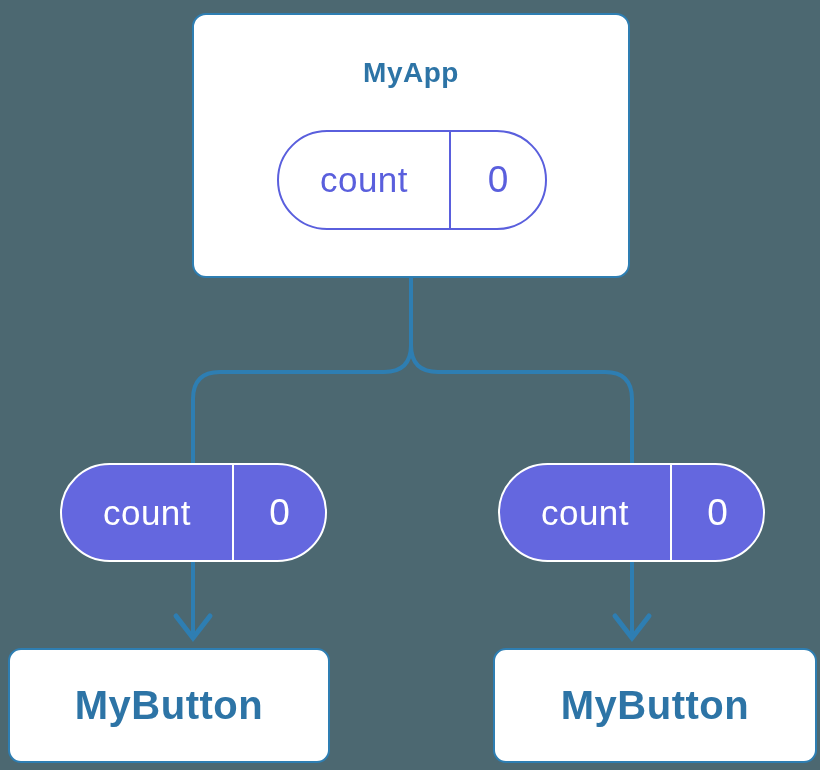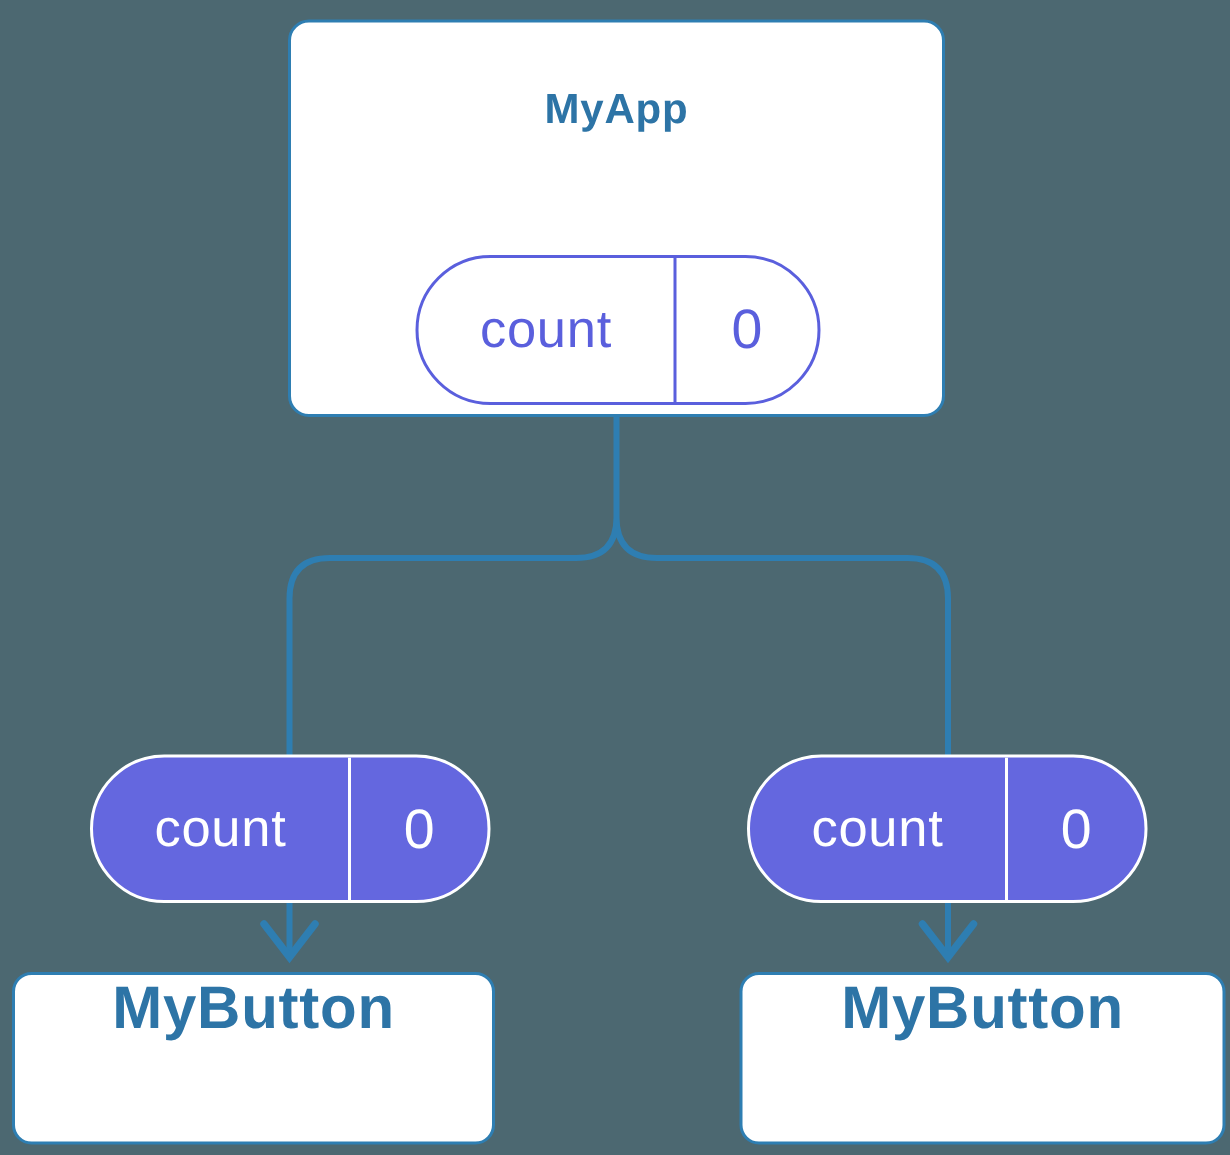--- a/index.html
+++ b/index.html
@@ -20,20 +20,21 @@
     z-index: 0;
   }
   .connectors path { stroke: var(--line, #2e7eb2); }
 
   .card {
     position: absolute;
     background: #ffffff;
     border: 2.5px solid var(--line, #2e7eb2);
     z-index: 1;
     display: flex;
+    align-items: center;
     justify-content: center;
   }
   .root-card {
     left: 192px; top: 13px;
     width: 438px; height: 265px;
     border-radius: 14px;
     align-items: flex-start;
   }
   .card-title {
     margin-top: 42px;
@@ -51,21 +52,20 @@
     letter-spacing: 0.5px;
     color: var(--heading, #2d74a6);
   }
 
   .pill {
     position: absolute;
     display: flex;
     border-radius: 60px;
     overflow: hidden;
     z-index: 2;
-    margin-top: 40px;
   }
   .pill-outline {
     left: 277px; top: 130px;
     width: 270px; height: 100px;
     background: #ffffff;
     border: 2.5px solid var(--purple, #5a5fdd);
     color: var(--purple, #5a5fdd);
   }
   .pill-solid {
     width: 267px; height: 99px;

